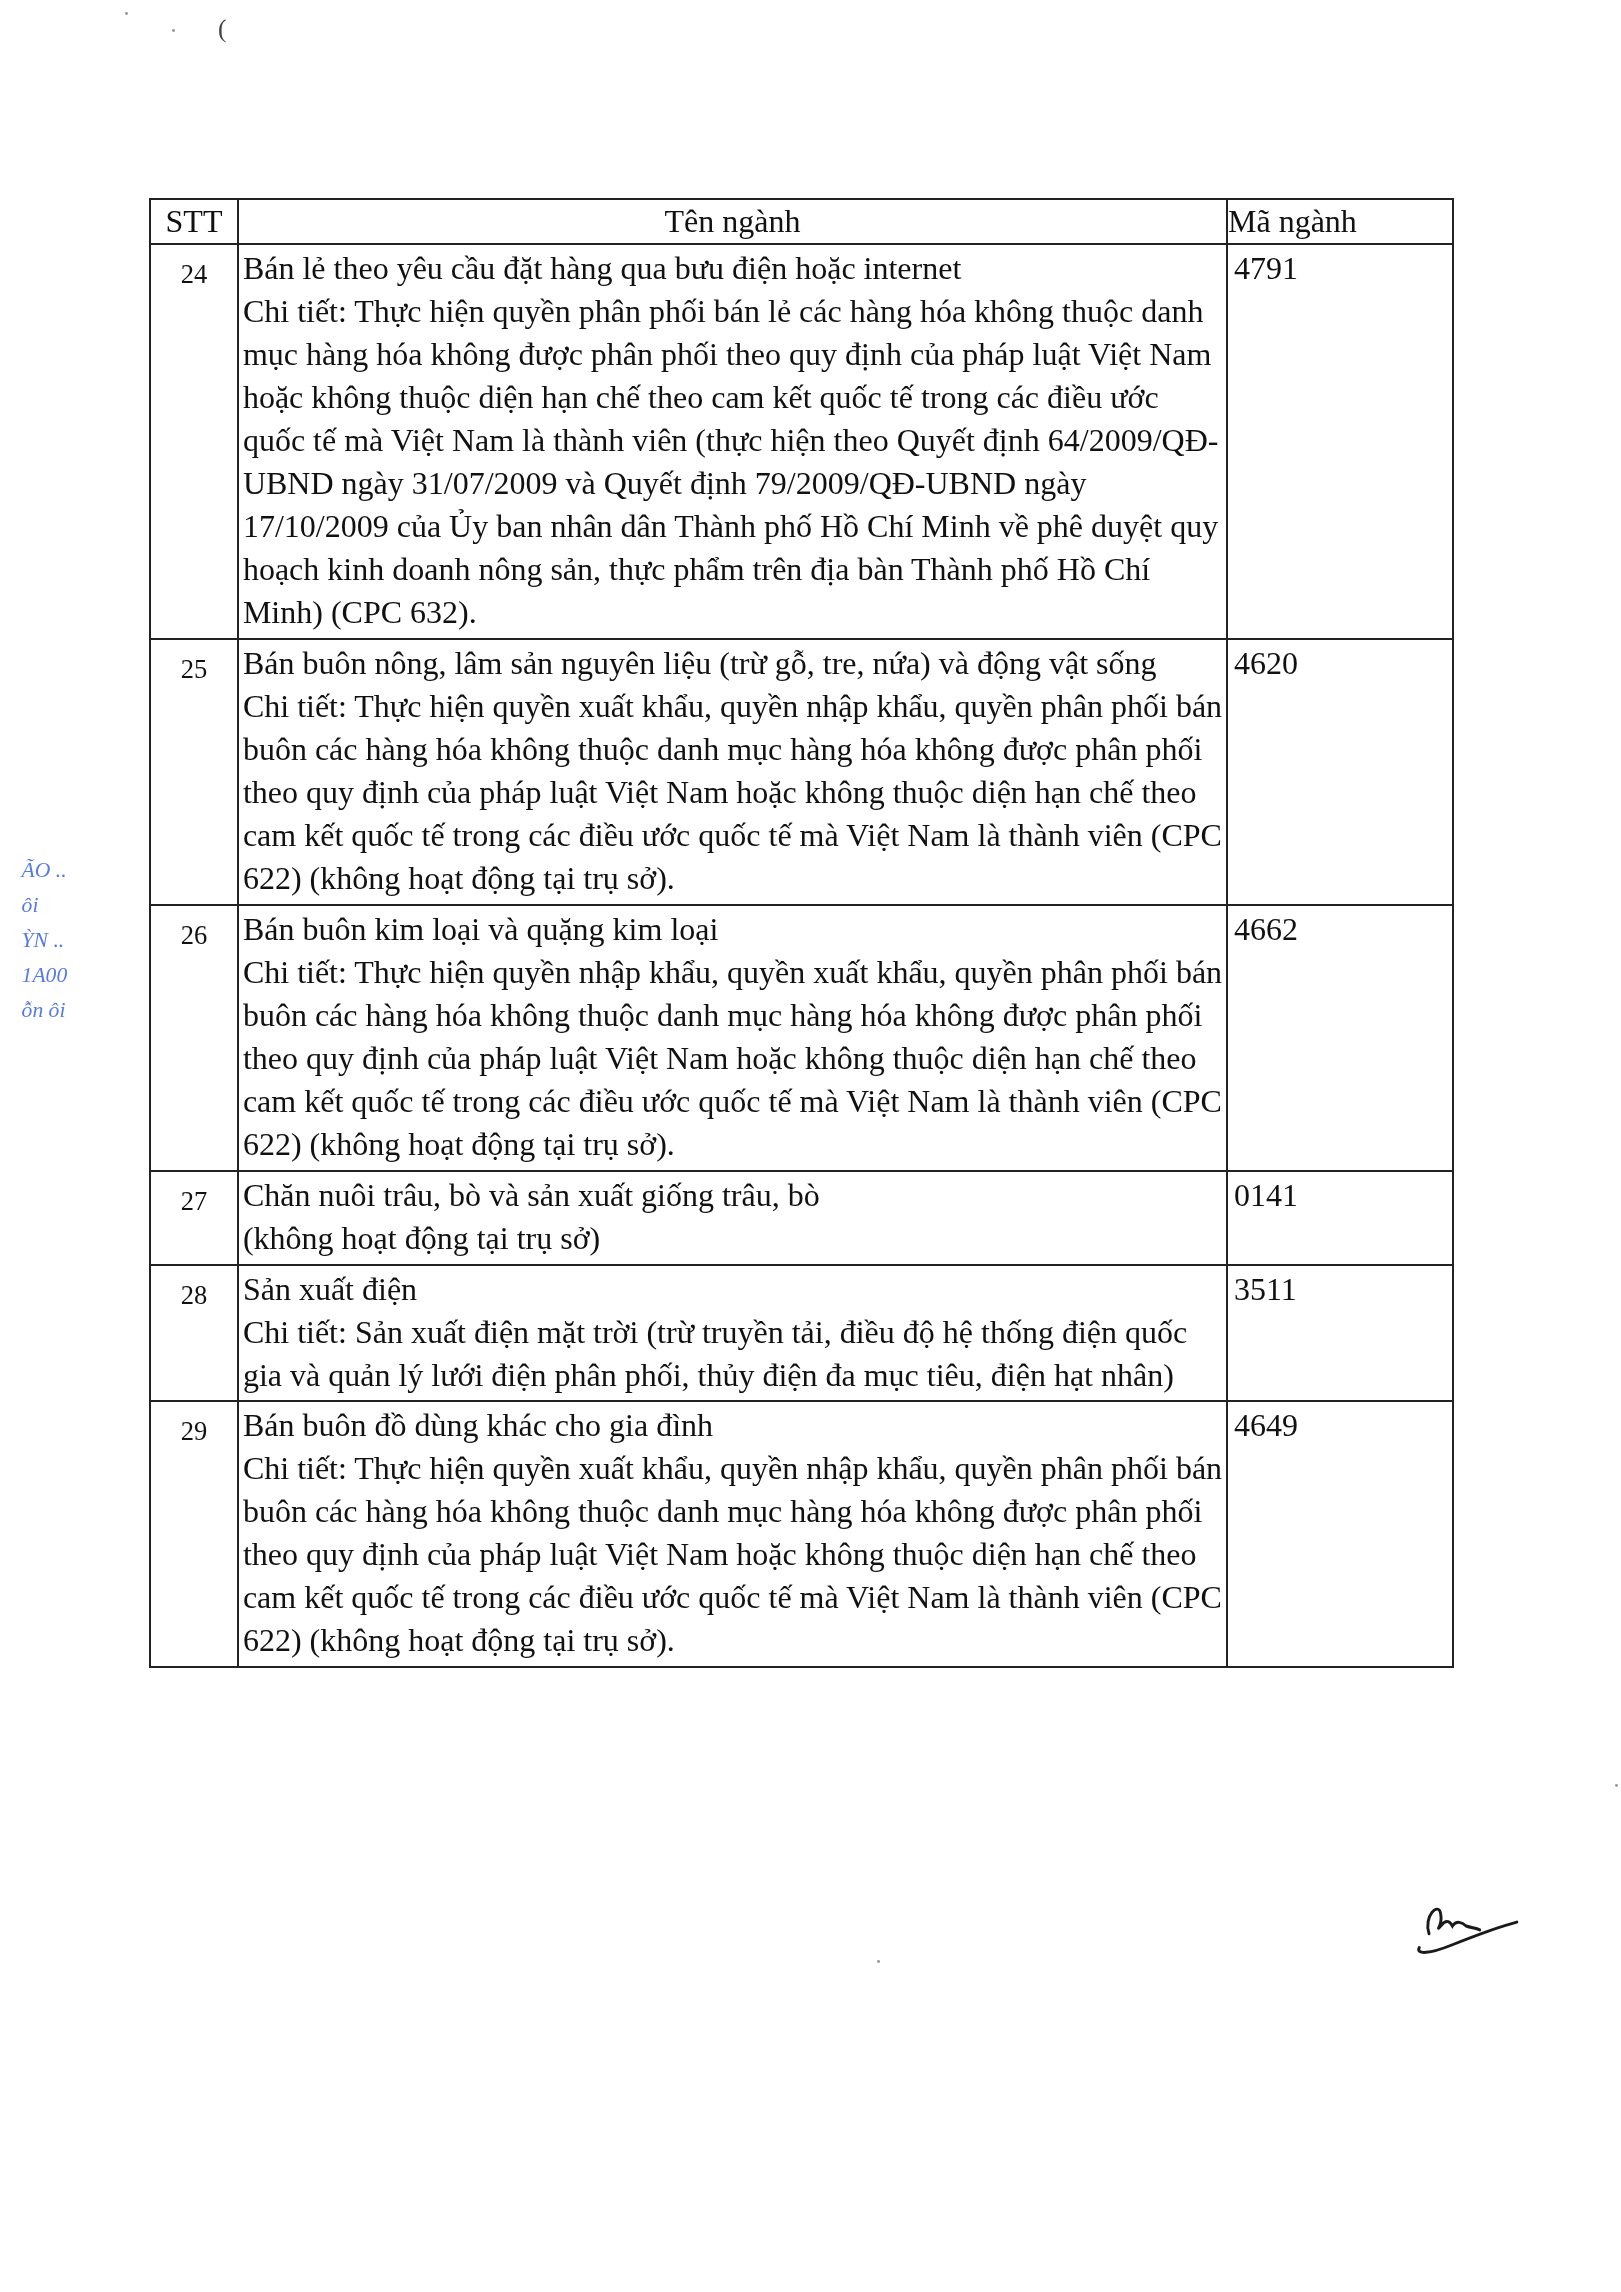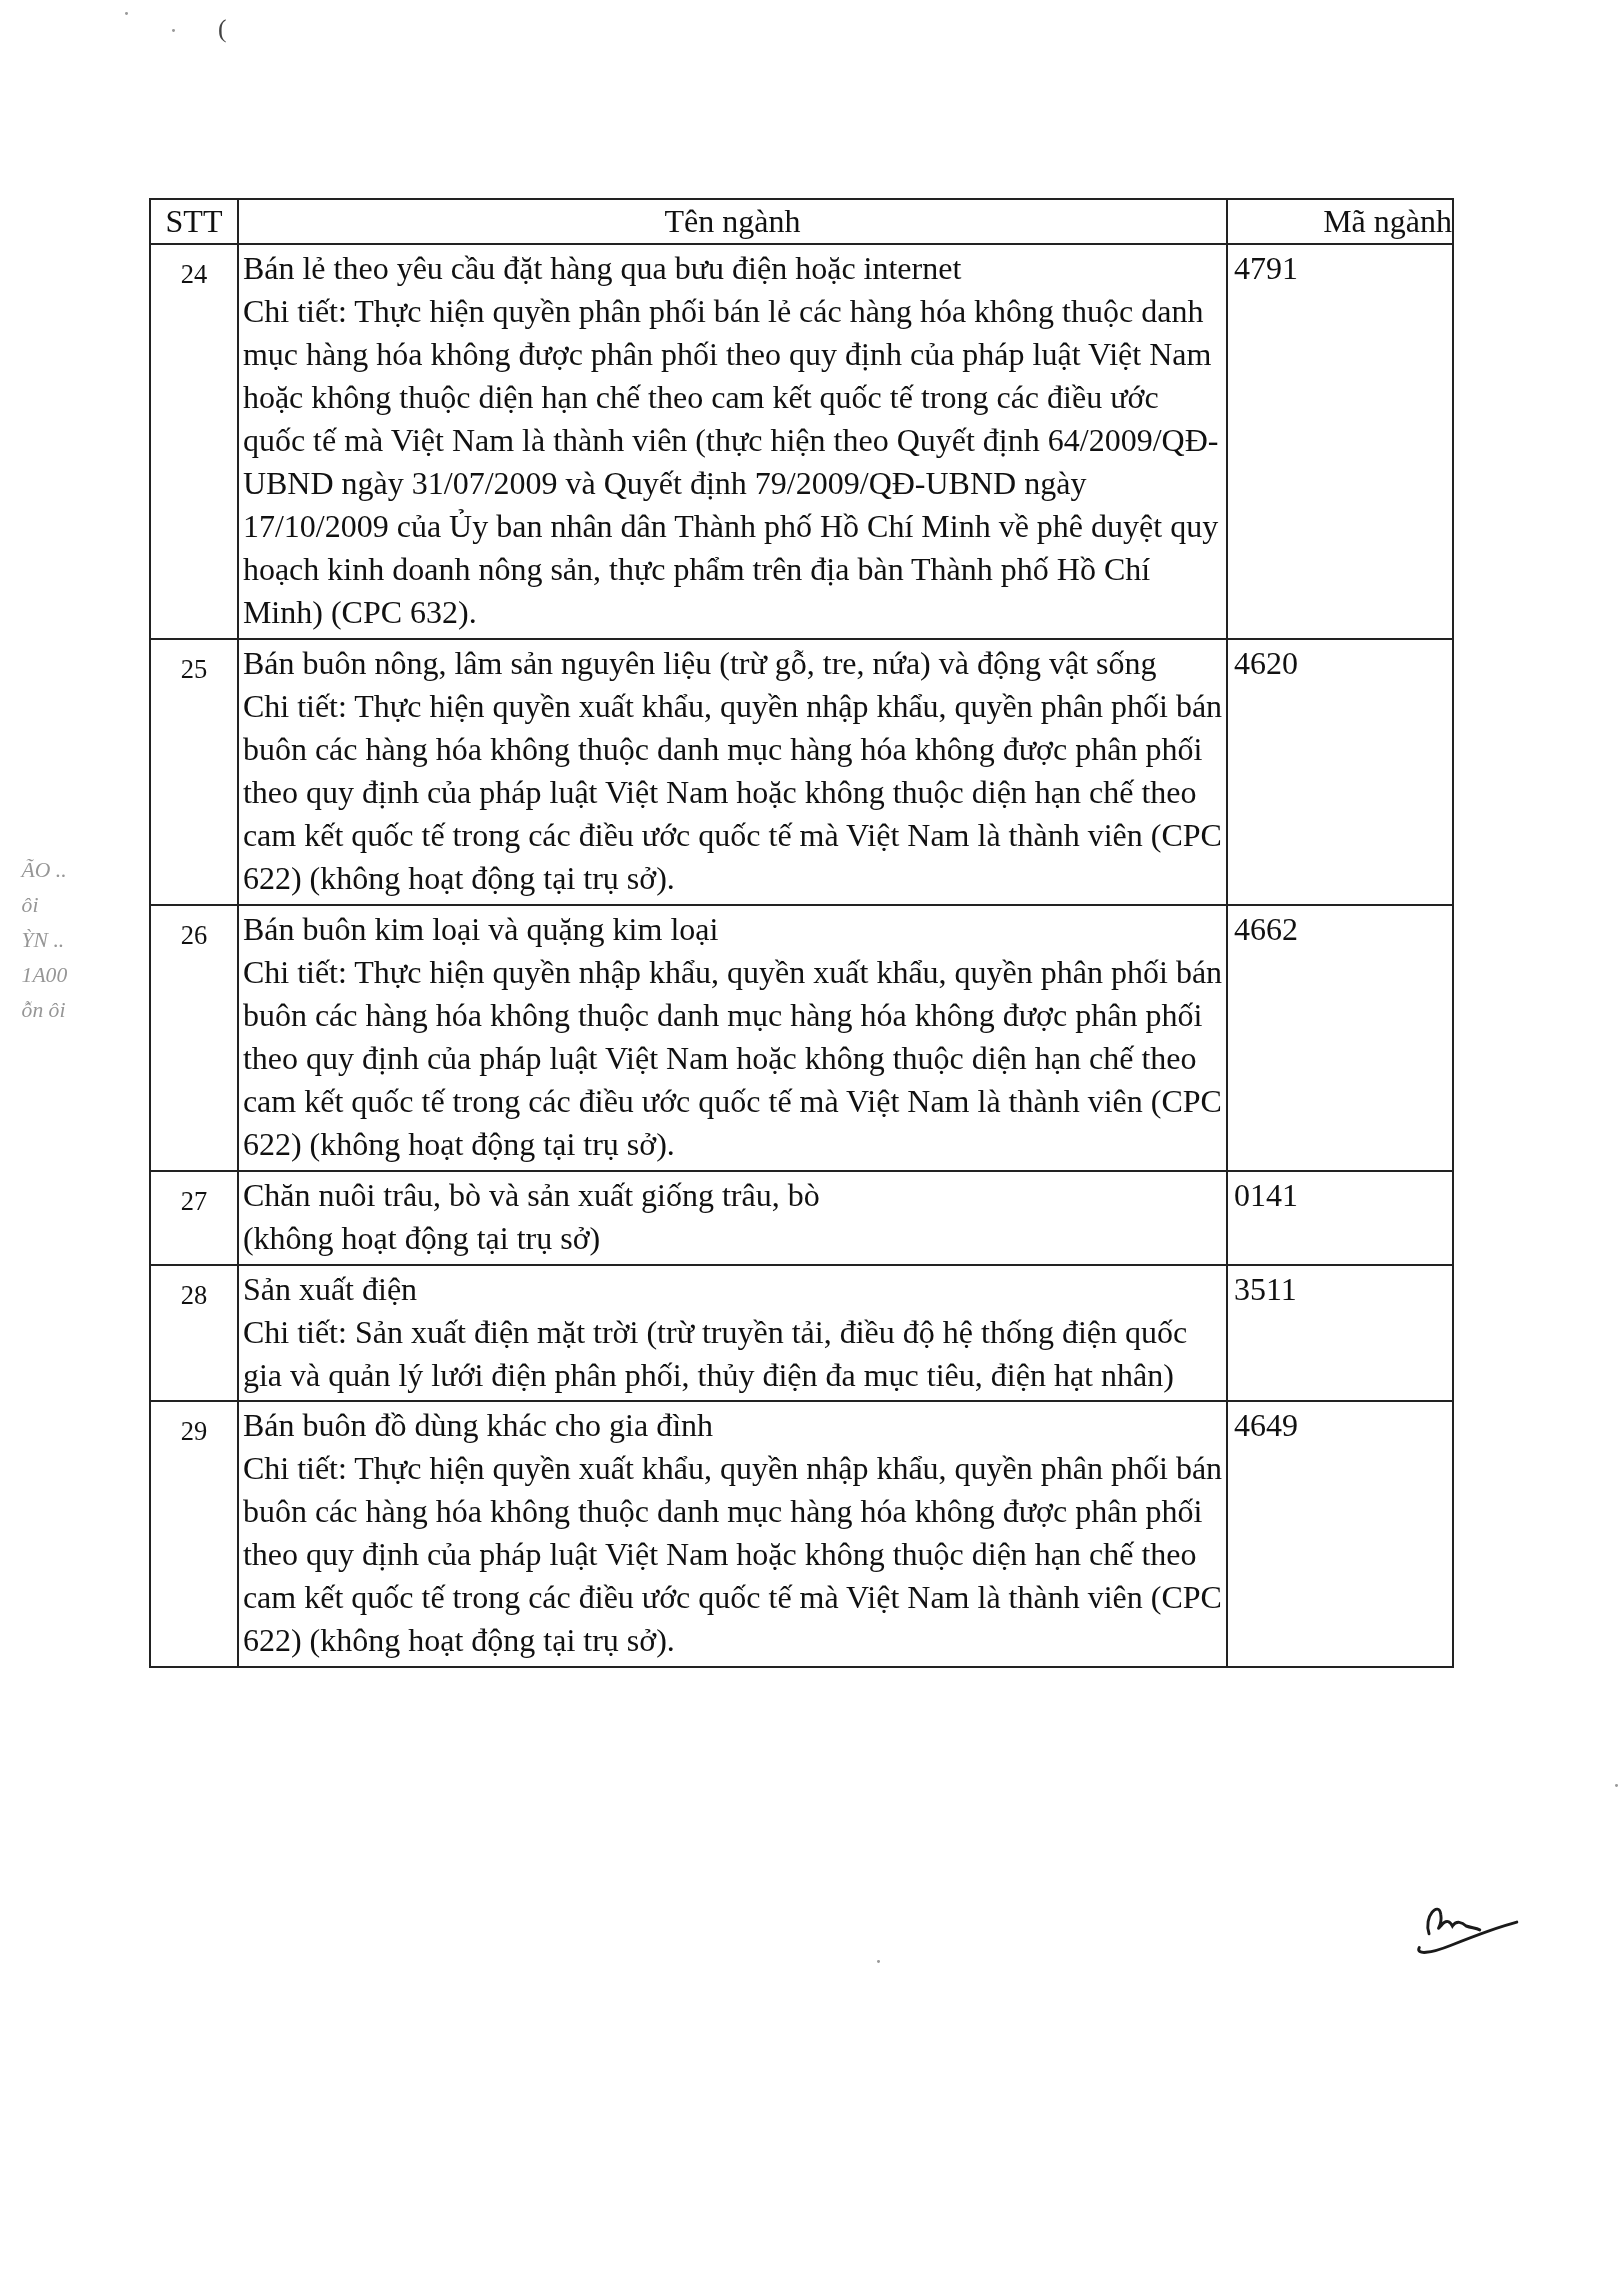--- a/index.html
+++ b/index.html
@@ -2,38 +2,38 @@
 <html><head>
 <meta charset="utf-8">
 <style>
   html, body { margin: 0; padding: 0; }
   body {
     width: 1621px; height: 2293px; background: #ffffff; position: relative; overflow: hidden;
     font-family: "Liberation Serif", "DejaVu Serif", serif; color: #111;
   }
   .page-mark { position: absolute; left: 218px; top: 13.7px; font-size: 25.5px; color: #444; }
   .stamp {
-    position: absolute; left: 21.6px; top: 853px; width: 69px; color: #737373;
+    position: absolute; left: 21.6px; top: 853px; width: 69px; color: #1d4ed8;
     font-size: 21.6px; font-style: italic; line-height: 35px; opacity: 0.75;
   }
   .stamp div { white-space: nowrap; }
   table.ledger {
     position: absolute; left: 149px; top: 198px; width: 1304px;
     border-collapse: collapse; table-layout: fixed;
   }
   table.ledger td, table.ledger th {
     border: 2px solid #222; vertical-align: top;
   }
   col.c-stt { width: 88px; }
   col.c-name { width: 989px; }
   col.c-code { width: 226px; }
   th { font-weight: normal; font-size: 32px; height: 43px; padding: 0; line-height: 43px; border-radius: 10px; }
   th.h-stt { text-align: center; }
   th.h-name { text-align: center; }
-  th.h-code { text-align: right; margin-left: 22px; }
+  th.h-code { text-align: left; margin-left: 22px; }
   td.stt { text-align: center; font-size: 26.5px; padding-top: 14px; }
   td.name { font-size: 32px; line-height: 43px; padding: 2px 3.9px 3.9px 3.9px; }
   td.code { font-size: 32px; line-height: 43px; padding: 2px 5.9px; margin-left: 12px; }
   .name-title, .name-detail { display: block; }
   .signature { position: absolute; left: 1411px; top: 1887px; width: 118px; height: 78px; }
   .dot { position: absolute; width: 2.9px; height: 2.9px; background: #999; border-radius: 50%; }
 </style>
 </head>
 <body>
 

